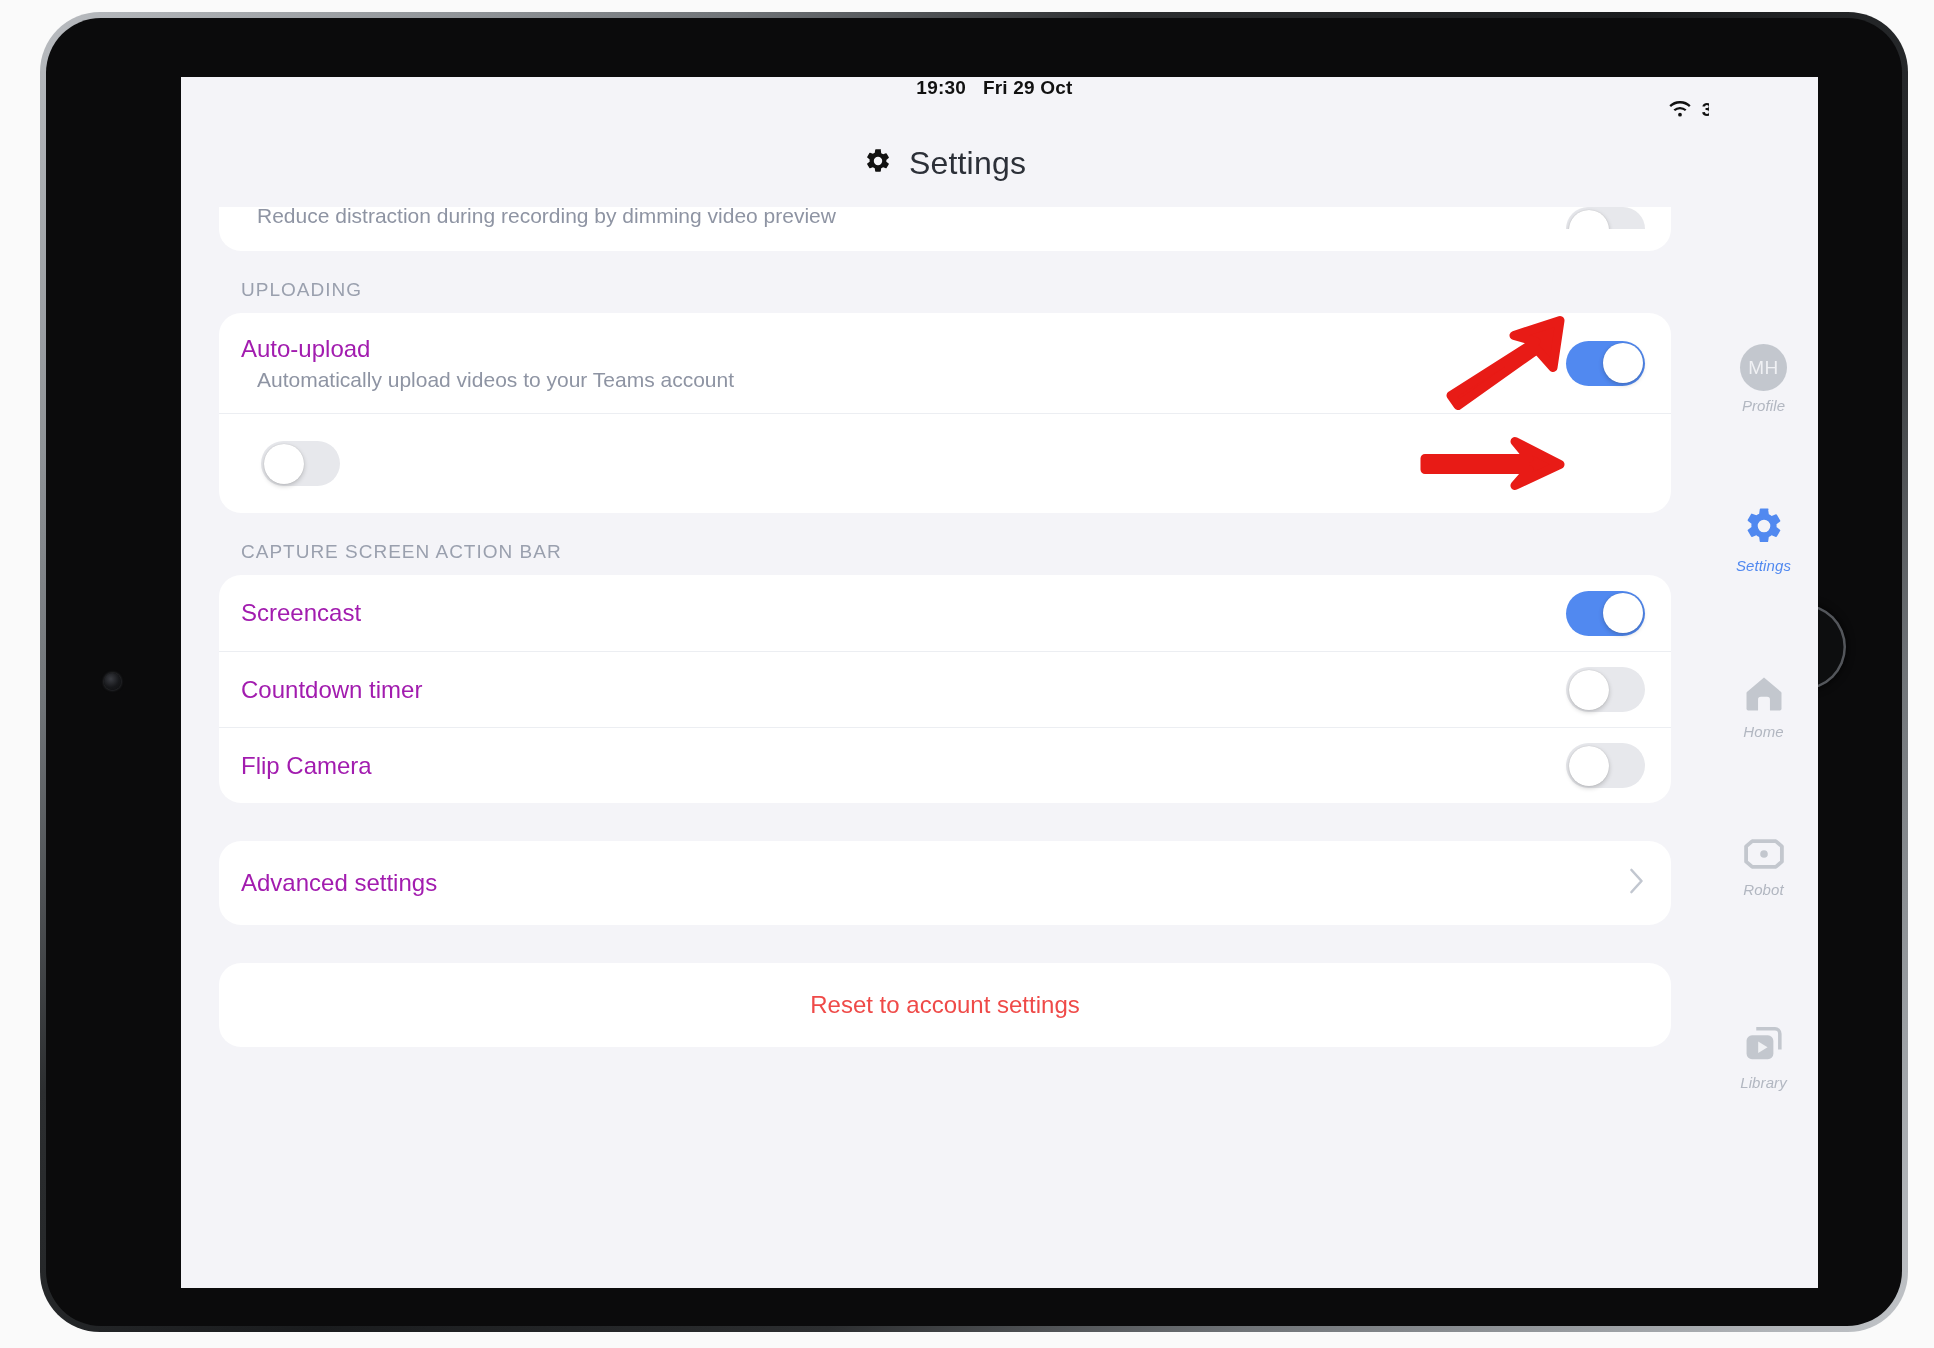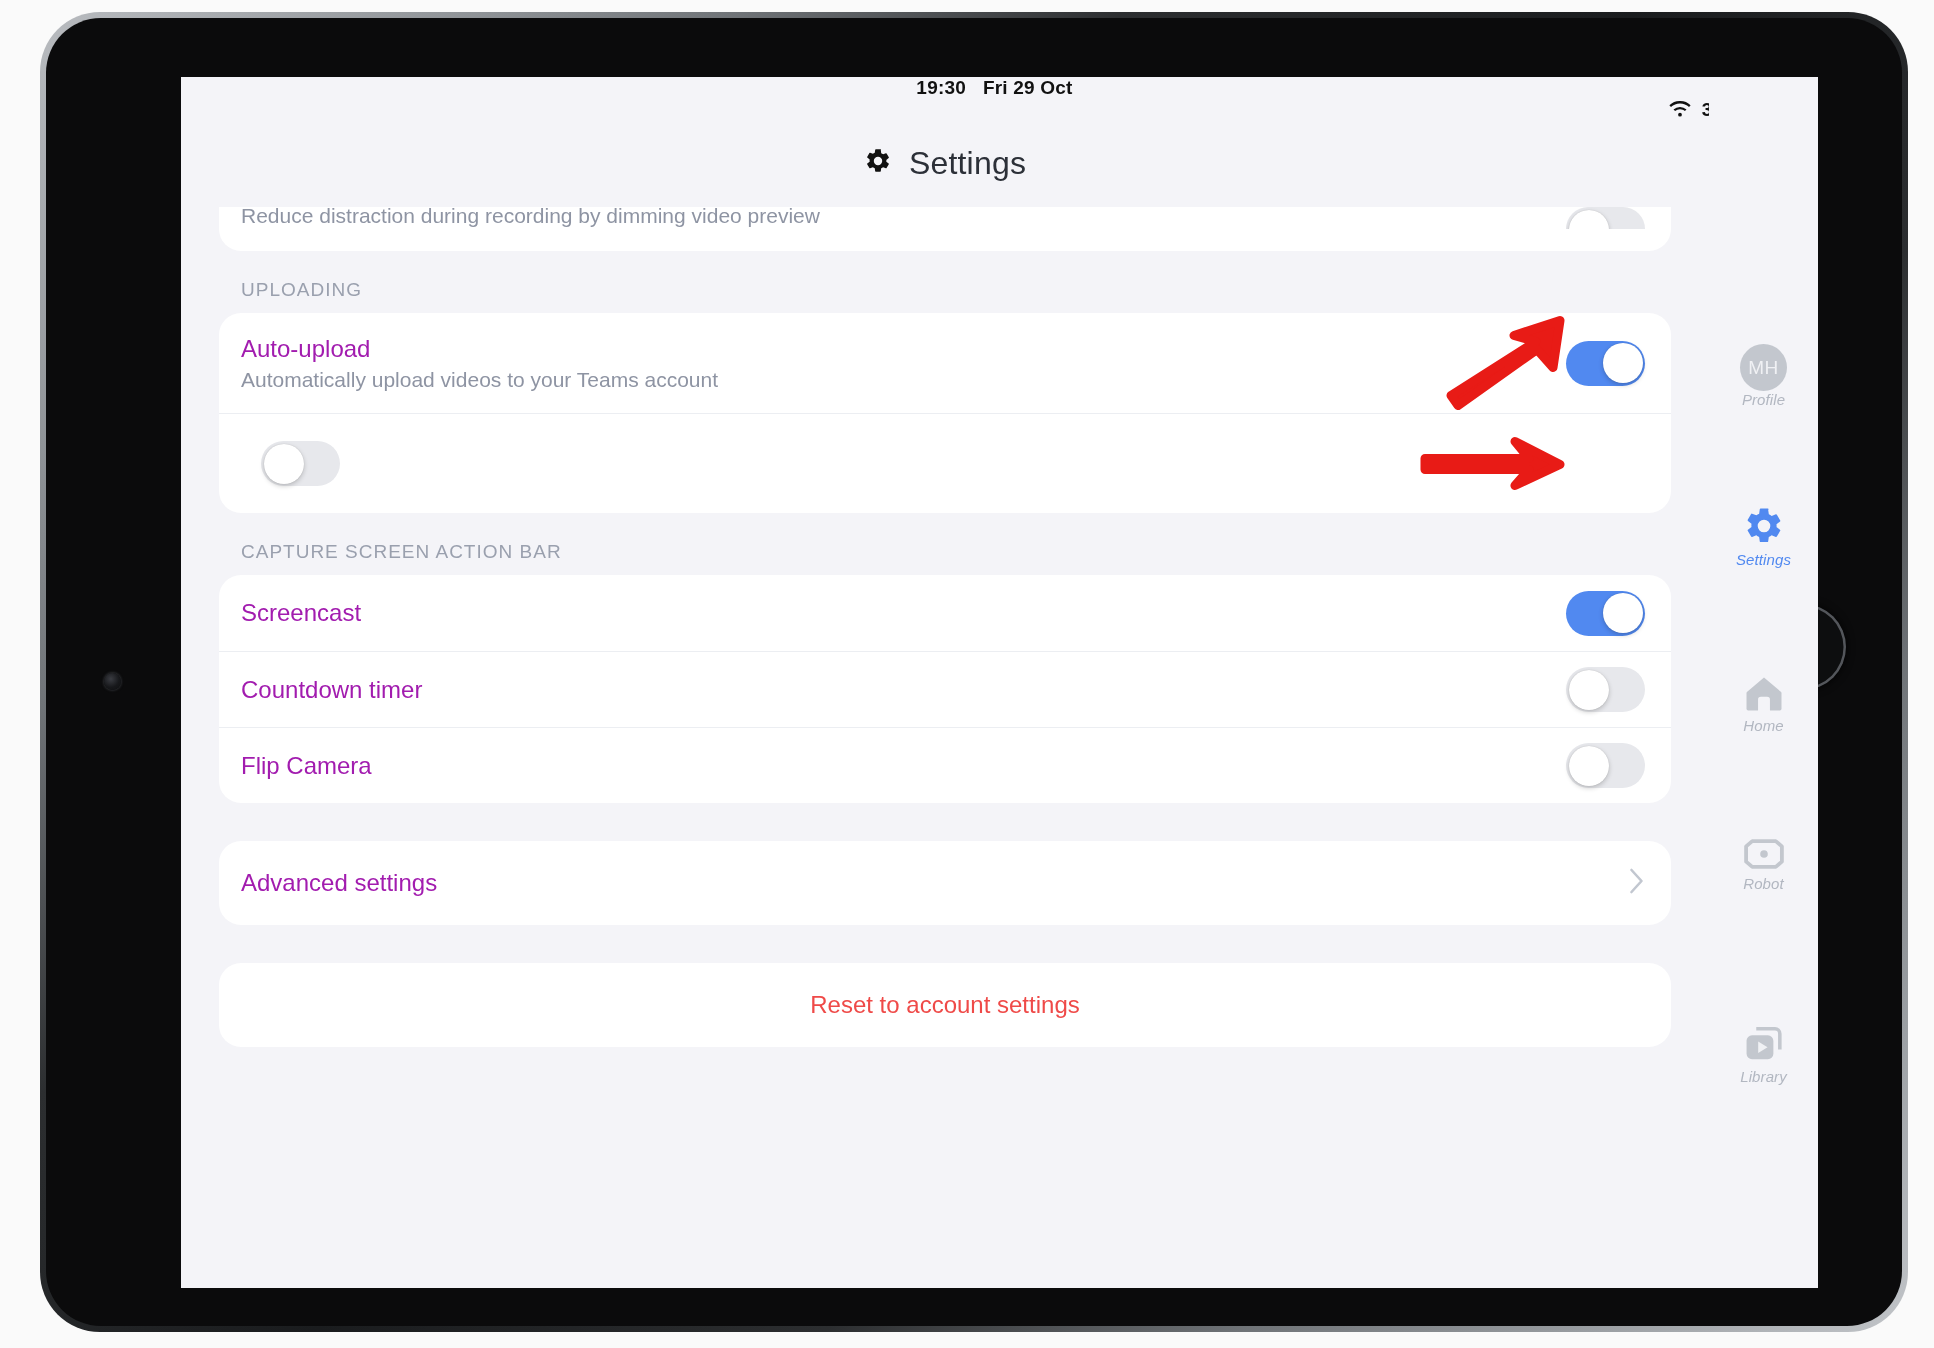--- a/index.html
+++ b/index.html
@@ -136,21 +136,21 @@
   .row {
     position: relative;
     display: flex;
     align-items: center;
     min-height: 76px;
     padding: 0 26px 0 22px;
   }
   .row + .row { border-top: 1px solid #eceef2; }
   .row-texts { display: flex; flex-direction: column; gap: 5px; flex: 1; }
   .row-title { font-size: 24px; color: #a21caf; font-weight: 400; }
-  .row-sub { font-size: 21px; color: #8e94a3; font-weight: 400; }
+  .row-sub { font-size: 21px; color: #8e94a3; font-weight: 400; margin-left: 16px; }
 
   .row.two-line { min-height: 100px; }
 
   
   #row-reduce-distraction {
     min-height: 0;
     height: 44px;
     align-items: flex-start;
     padding-top: 0;
   }
@@ -213,21 +213,21 @@
     background: #f4f4f8;
     display: flex;
     flex-direction: column;
     align-items: center;
   }
   .nav-item {
     width: 109px;
     display: flex;
     flex-direction: column;
     align-items: center;
-    gap: 0;
+    gap: 6px;
     position: absolute;
   }
   .nav-label { font-size: 15px; color: #b2b7c1; letter-spacing: .1px; font-style: italic; }
   .nav-item.active .nav-label { color: #5189f0; }
 
   #nav-profile  { top: 267px; }
   #nav-settings { top: 428px; }
   #nav-home     { top: 596px; }
   #nav-robot    { top: 760px; }
   #nav-library  { top: 947px; }

